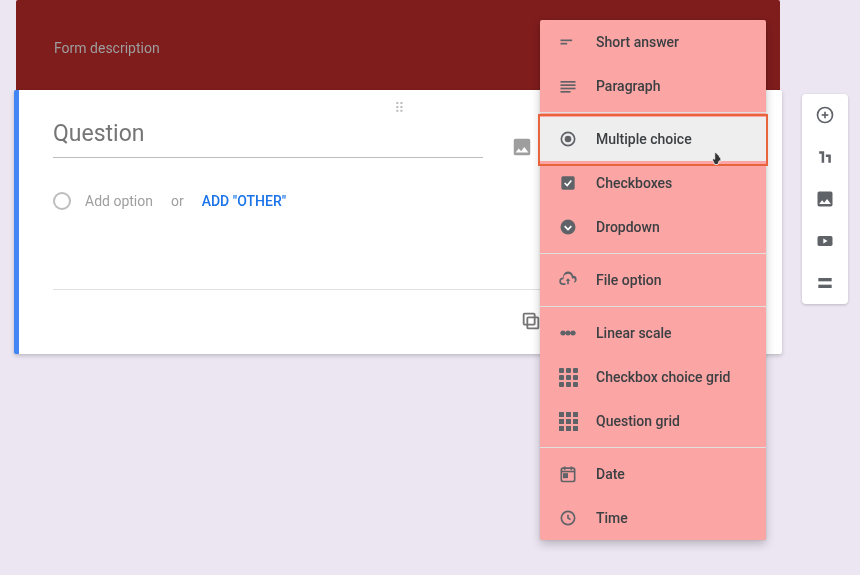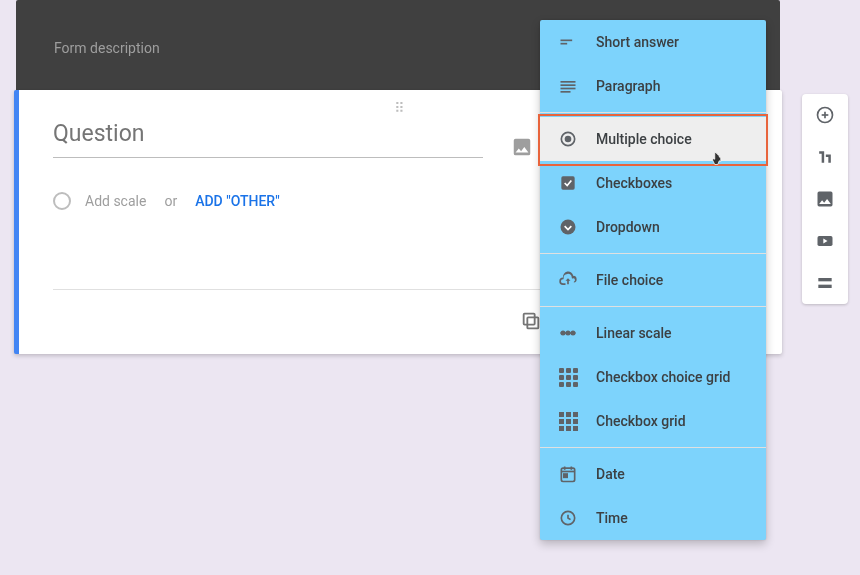--- a/index.html
+++ b/index.html
@@ -10,21 +10,21 @@
     width: 860px;
     height: 575px;
     overflow: hidden;
     position: relative;
   }
   .form-card {
     position: absolute;
     left: 16px;
     top: 0;
     width: 764px;
-    background: #404040;
+    background: #7f1d1d;
     border-radius: 2px;
     padding: 0 38px 32px 38px;
   }
   .form-desc {
     color: #9e9e9e;
     font-size: 14px;
     padding-top: 40px;
     padding-bottom: 22px;
   }
   .question-card {
@@ -104,21 +104,21 @@
     color: #757575;
   }
   .copy-icon { width: 22px; height: 22px; }
 
   
   .type-menu {
     position: absolute;
     left: 540px;
     top: 20px;
     width: 226px;
-    background: #7dd3fc;
+    background: #fca5a5;
     box-shadow: 0 4px 10px rgba(0,0,0,.22), 0 0 2px rgba(0,0,0,.14);
     border-radius: 2px;
     font-size: 14px;
     color: #3c4043;
   }
   .type-item {
     display: flex;
     align-items: center;
     height: 44px;
     padding: 0 18px;
@@ -202,21 +202,21 @@
     <div class="image-icon-box">
       <svg viewBox="0 0 24 24" width="22" height="22" fill="#9e9e9e">
           <path d="M21 19V5a2 2 0 0 0-2-2H5a2 2 0 0 0-2 2v14a2 2 0 0 0 2 2h14a2 2 0 0 0 2-2zM8.5 13.5l2.5 3 3.5-4.5L19 18H5l3.5-4.5z"></path>
         </svg>
     </div>
   </div>
 
   <div class="options">
     <div class="opt-row">
       <div class="radio-empty"></div>
-      <span class="add-opt">Add scale</span>
+      <span class="add-opt">Add option</span>
       <span class="or-text">or</span>
       <span class="add-other">ADD "OTHER"</span>
     </div>
   </div>
 
   <div class="divider"></div>
   <div class="bottom-actions">
     <div class="copy-icon">
       <svg viewBox="0 0 24 24" width="22" height="22" fill="none" stroke="#757575" stroke-width="2">
           <rect x="8" y="8" width="12" height="12" rx="1"></rect>
@@ -275,21 +275,21 @@
     </span>
     <span class="lbl">Dropdown</span>
   </div>
   <div class="menu-sep"></div>
   <div class="type-item">
     <span class="ico">
       <svg viewBox="0 0 24 24" width="20" height="20" fill="#5f6368">
           <path d="M19 15a4 4 0 0 0-.7-7.95A6 6 0 0 0 6.1 9 4.5 4.5 0 0 0 6 18h3v-2H6a2.5 2.5 0 0 1 0-5h.6l.2-1A4 4 0 0 1 16.5 9l.3 1.1.9.1A2 2 0 0 1 19 14v1zM11 13v4h2v-4h2l-3-3-3 3h2z"></path>
         </svg>
     </span>
-    <span class="lbl">File choice</span>
+    <span class="lbl">File option</span>
   </div>
   <div class="menu-sep"></div>
   <div class="type-item">
     <span class="ico">
       <svg viewBox="0 0 24 24" width="20" height="20" fill="none" stroke="#5f6368" stroke-width="2">
           <line x1="3" y1="12" x2="21" y2="12"></line>
           <circle cx="6" cy="12" r="2" fill="#5f6368"></circle>
           <circle cx="12" cy="12" r="2" fill="#5f6368"></circle>
           <circle cx="18" cy="12" r="2" fill="#5f6368"></circle>
         </svg>
@@ -319,21 +319,21 @@
           <span></span>
           <span></span>
           <span></span>
           <span></span>
           <span></span>
           <span></span>
           <span></span>
           <span></span>
         </span>
     </span>
-    <span class="lbl">Checkbox grid</span>
+    <span class="lbl">Question grid</span>
   </div>
   <div class="menu-sep"></div>
   <div class="type-item">
     <span class="ico">
       <svg viewBox="0 0 24 24" width="20" height="20" fill="none" stroke="#5f6368" stroke-width="2">
           <rect x="4" y="5" width="16" height="16" rx="2"></rect>
           <line x1="4" y1="9" x2="20" y2="9"></line>
           <line x1="8" y1="3" x2="8" y2="7"></line>
           <line x1="16" y1="3" x2="16" y2="7"></line>
           <rect x="7" y="12" width="4" height="4" fill="#5f6368"></rect>

